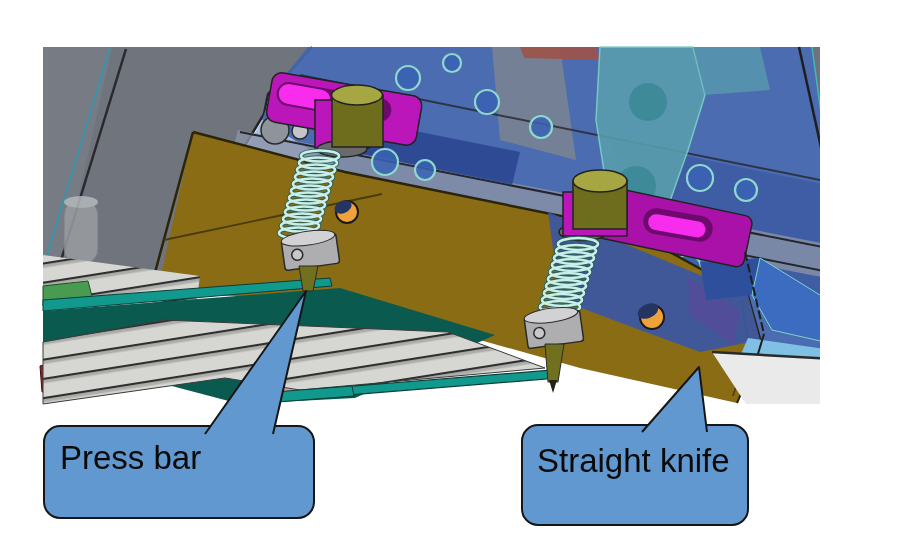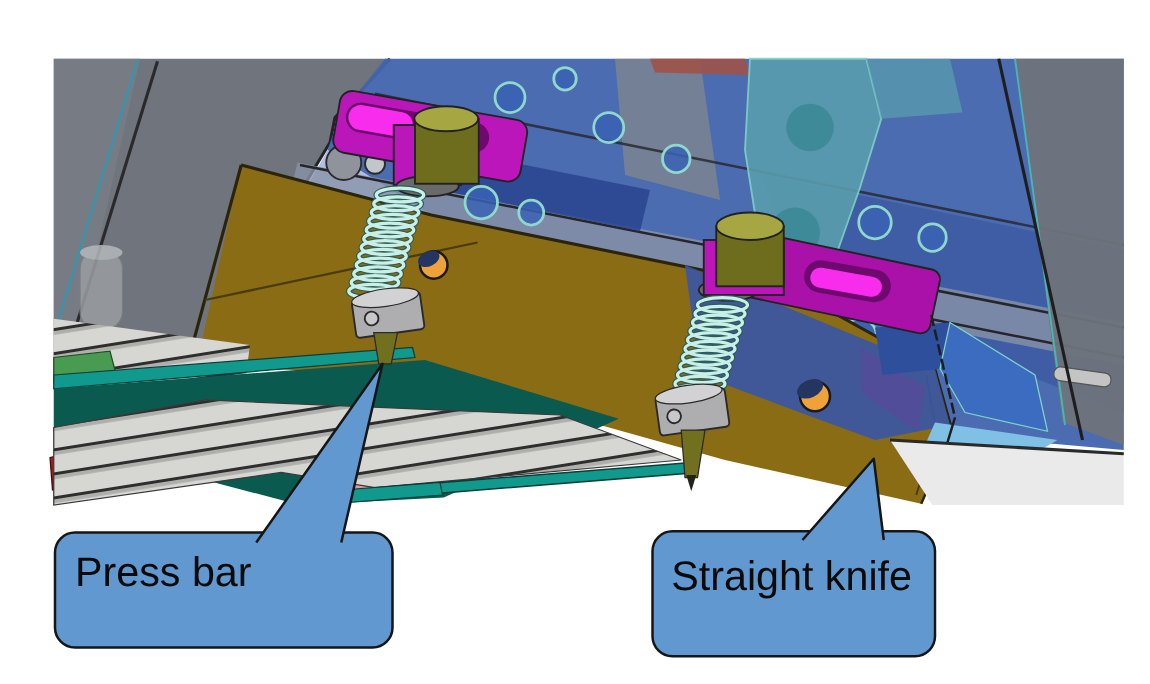--- a/index.html
+++ b/index.html
@@ -1,16 +1,16 @@
 <!DOCTYPE html>
 <html><head>
 <meta charset="utf-8">
 <style>
   html,body{margin:0;padding:0;background:#ffffff;}
-  .page{position:relative;width:920px;height:547px;background:#ffffff;overflow:hidden;
+  .page{position:relative;width:820px;height:547px;background:#ffffff;overflow:hidden;
         font-family:"Liberation Sans",sans-serif;}
   svg{display:block;}
   text.callout-label{font-family:"Liberation Sans",sans-serif;font-size:33px;fill:#0a0a0a;}
 </style>
 </head>
 <body>
 
 <div class="page">
 <svg width="920" height="547" viewBox="0 0 920 547">
   <defs>

